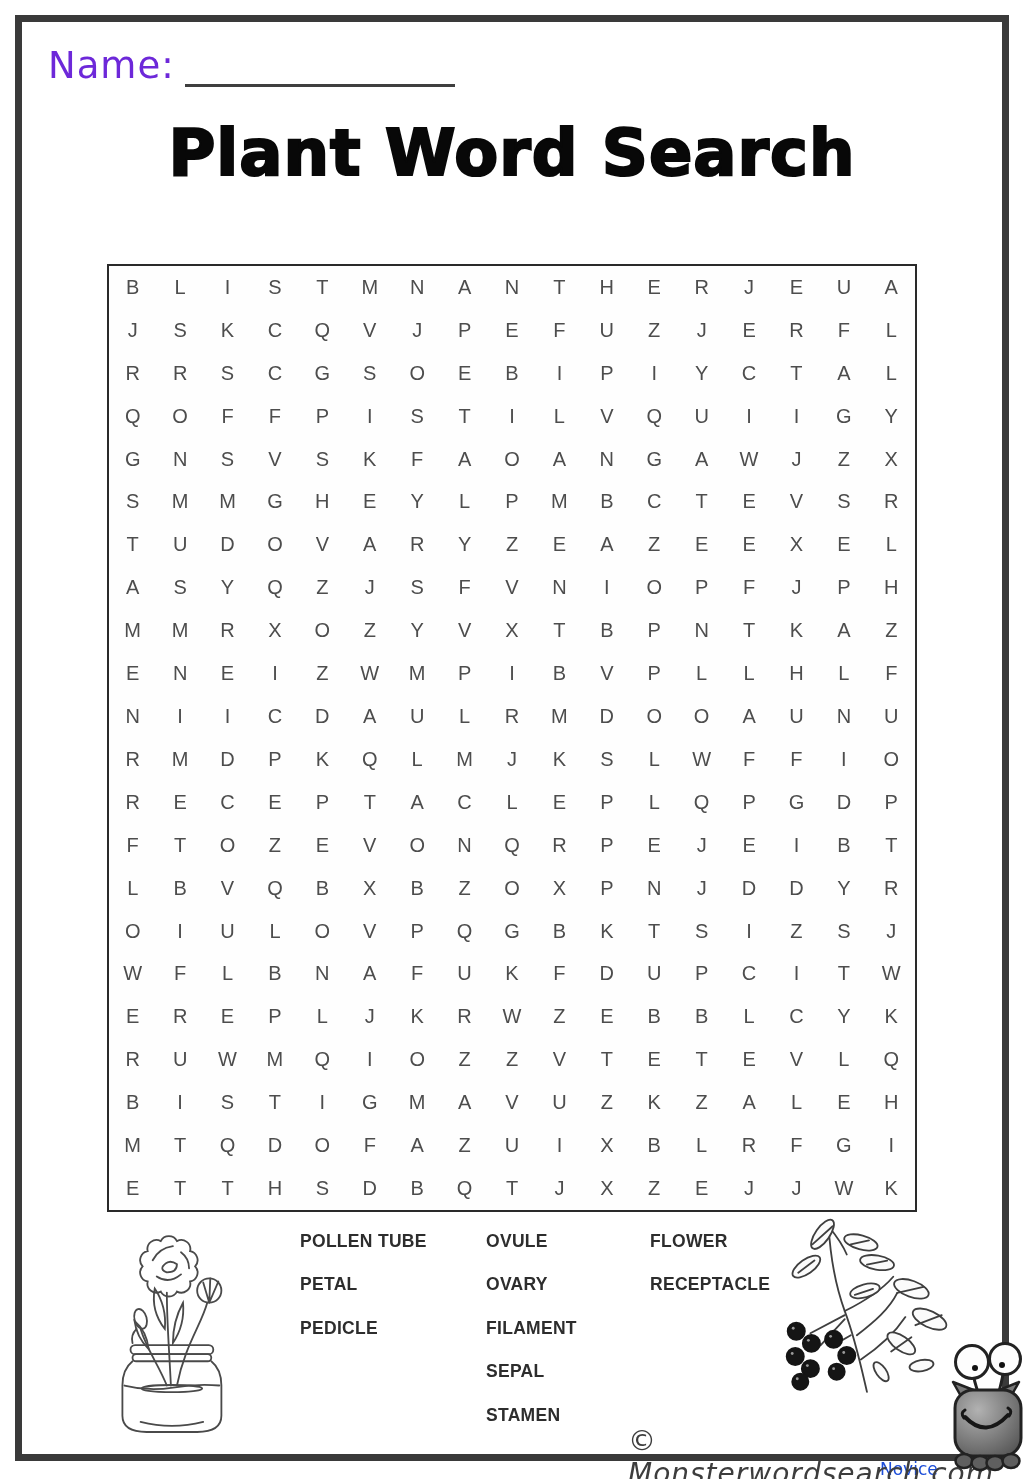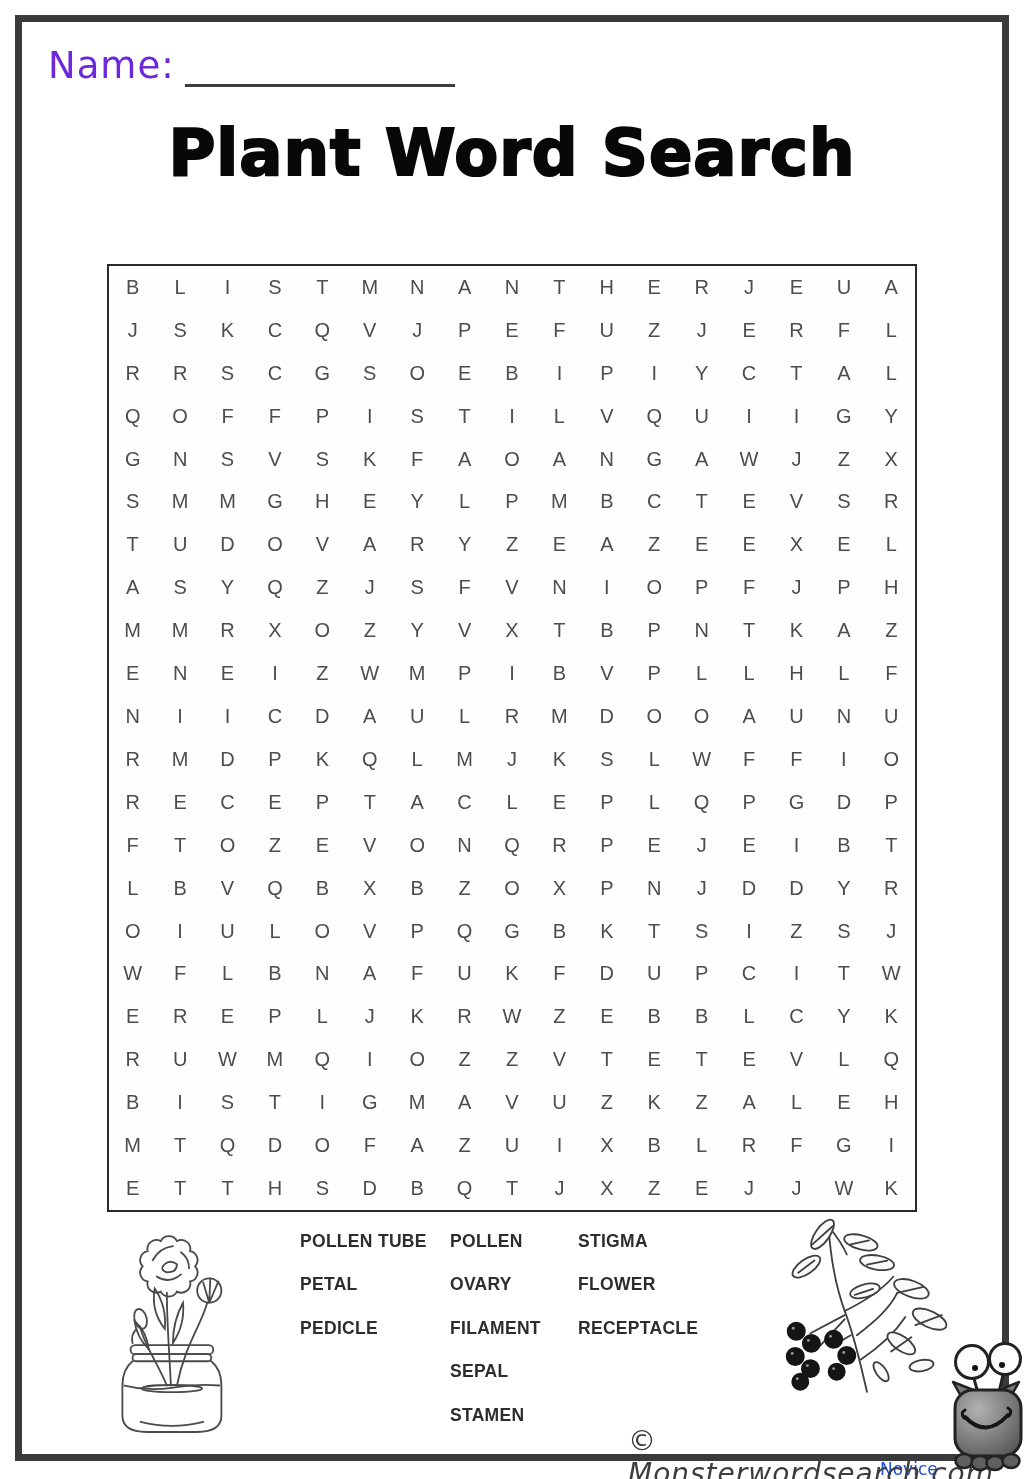--- a/index.html
+++ b/index.html
@@ -29,21 +29,21 @@
     position:absolute;left:107px;top:264px;width:810px;height:948px;z-index:2;
     border:2px solid #2a2a2a;box-sizing:border-box;background:#fefefe;
     display:grid;grid-template-columns:repeat(17,1fr);grid-template-rows:repeat(22,1fr);
   }
   .cell{
     display:flex;align-items:center;justify-content:center;
     font-size:20px;color:#4d4d4d;font-family:"Liberation Sans",sans-serif;
   }
   .word-list{
     position:absolute;left:300px;top:1231px;z-index:2;
-    display:grid;grid-template-columns:150px 128px 185px;
+    display:grid;grid-template-columns:150px 128px 185px;gap:36px;
   }
   .wl-col{display:block;}
   .wl-item{
     height:43.4px;font-size:17.5px;font-weight:bold;color:#2d2d2d;
     letter-spacing:0.3px;font-family:"Liberation Sans",sans-serif;
   }
   .credit{
     position:absolute;left:628px;top:1424px;z-index:3;
     font-size:28px;font-style:italic;color:#3d3d3d;
     font-family:"DejaVu Sans",sans-serif;letter-spacing:1px;
@@ -445,28 +445,27 @@
     <span class="cell">K</span>
   </div>
 
 <div class="word-list">
     <div class="wl-col">
       <div class="wl-item">POLLEN TUBE</div>
       <div class="wl-item">PETAL</div>
       <div class="wl-item">PEDICLE</div>
     </div>
     <div class="wl-col">
-      <div class="wl-item">POLLEN</div>
+      <div class="wl-item">OVULE</div>
       <div class="wl-item">OVARY</div>
       <div class="wl-item">FILAMENT</div>
       <div class="wl-item">SEPAL</div>
       <div class="wl-item">STAMEN</div>
     </div>
     <div class="wl-col">
-      <div class="wl-item">STIGMA</div>
       <div class="wl-item">FLOWER</div>
       <div class="wl-item">RECEPTACLE</div>
     </div>
   </div>
 
 <svg id="jar-illus" class="illus" width="172" height="202" viewBox="0 0 170 200" fill="none" stroke="#4a4a4a" stroke-width="1.8" stroke-linecap="round">
 
   <path d="M98 34 A9 9 0 0 1 93 49 A9 9 0 0 1 80 59 A9 9 0 0 1 64 59 A9 9 0 0 1 51 49 A9 9 0 0 1 46 34 A9 9 0 0 1 51 19 A9 9 0 0 1 64 9 A9 9 0 0 1 80 9 A9 9 0 0 1 93 19 A9 9 0 0 1 98 34 Z"></path>
   <path d="M60 44 Q72 52 84 42 M56 28 Q62 16 76 14 M84 20 Q92 26 92 36 M66 34 q6 -8 14 -2 q0 8 -10 8 q-6 -2 -4 -6"></path>
 

